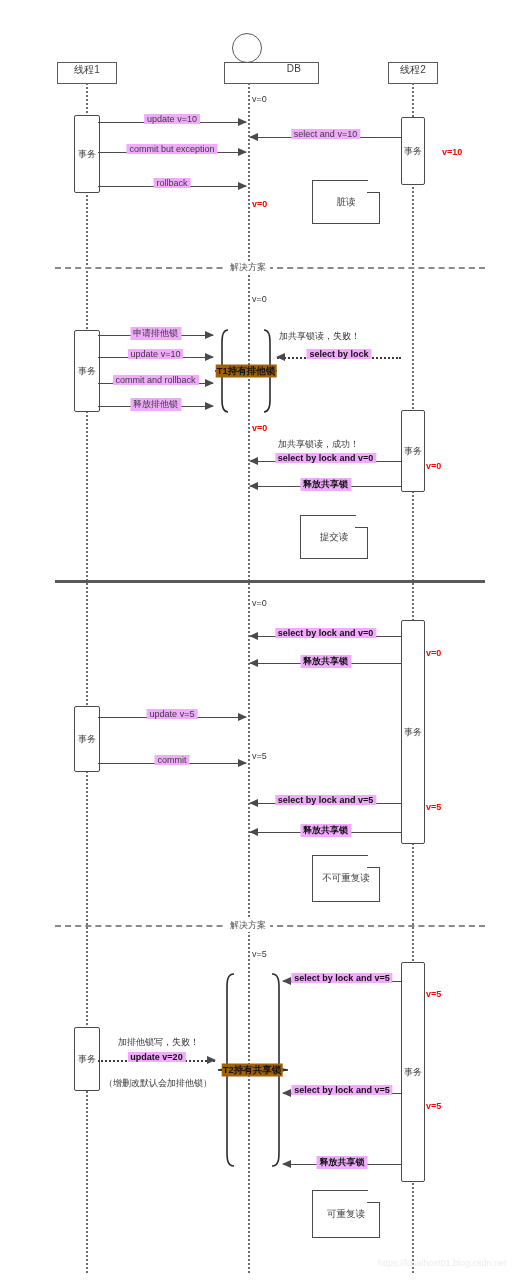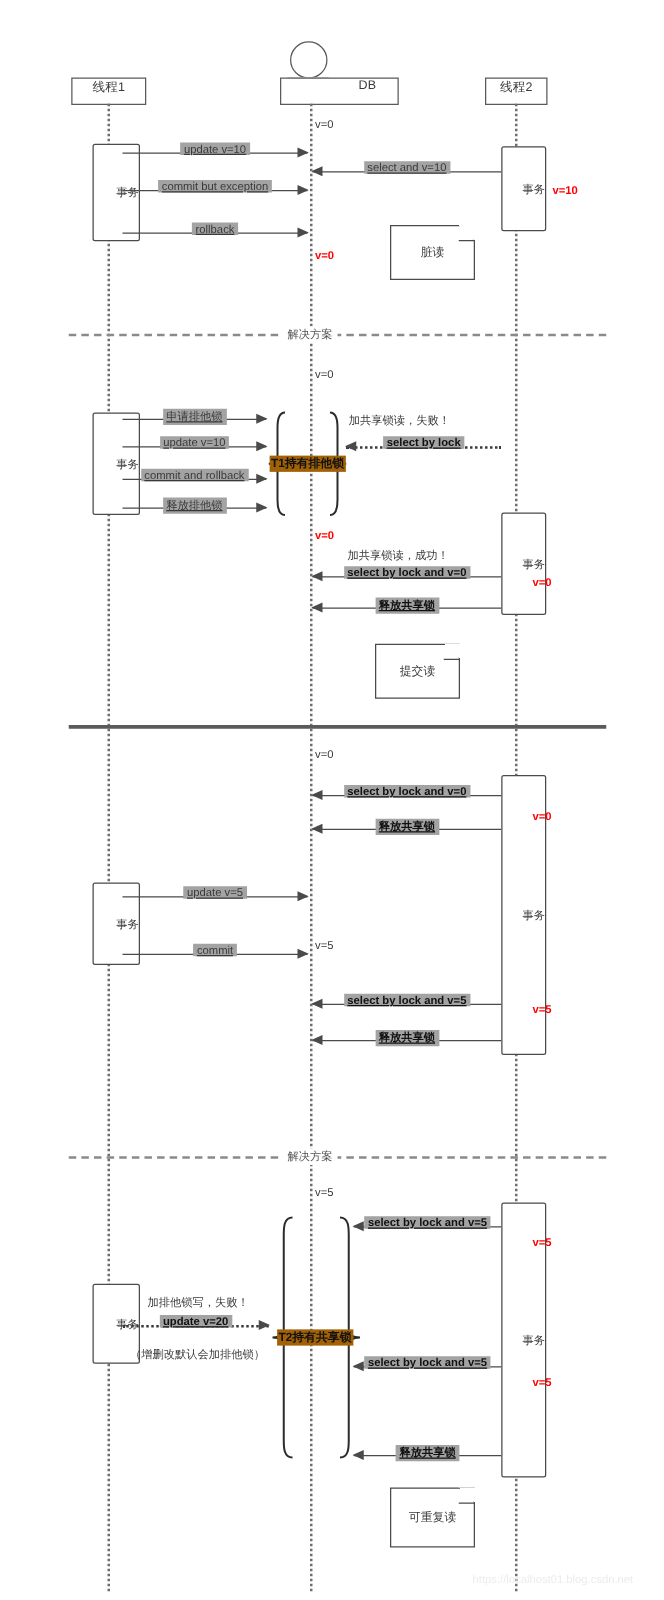--- a/index.html
+++ b/index.html
@@ -11,34 +11,34 @@
             display:flex;justify-content:center;
             font-size:10px;color:#3a3a3a;letter-spacing:.2px;}
   .actor-circle{position:absolute;border:1.6px solid #5a5a5a;border-radius:50%;background:#fff;}
   .actor-neck{position:absolute;background:#5a5a5a;}
 
   
   .lifeline{position:absolute;width:0;border-left:2px dotted #6e6e6e;}
 
   
   .act{position:absolute;border:1.5px solid #4a4a4a;background:#fff;border-radius:2px;
-       display:flex;align-items:center;justify-content:flex-end;
-       font-size:9px;color:#3a3a3a;padding-left:12px;}
+       display:flex;align-items:center;justify-content:center;
+       font-size:9px;color:#3a3a3a;}
   .act span{writing-mode:horizontal-tb;}
 
   
   .msg{position:absolute;height:0;}
   .msg .line{position:absolute;left:0;top:0;width:100%;border-top:1.5px solid #4a4a4a;}
   .msg.dotted .line{border-top:2px dotted #3a3a3a;}
   .msg .head{position:absolute;top:-4.5px;width:0;height:0;
              border-top:4.5px solid transparent;border-bottom:4.5px solid transparent;}
   .msg.right .head{right:-1px;border-left:9px solid #4a4a4a;}
   .msg.left  .head{left:-1px;border-right:9px solid #4a4a4a;}
   .msg .lbl{position:absolute;top:-8px;left:50%;transform:translateX(-50%);
-            background:#a3a3a3;padding:0 3px;font-size:9px;color:#3a3a3a;white-space:nowrap;text-decoration:underline;}
+            background:#f0abfc;padding:0 3px;font-size:9px;color:#3a3a3a;white-space:nowrap;}
   .msg.bold .lbl{font-weight:bold;font-size:9px;color:#111;}
 
   
   .txt{position:absolute;font-size:9px;color:#3a3a3a;white-space:nowrap;}
   .txt.red{color:#ff0000;font-weight:bold;}
   .txt.cn{font-size:9px;}
 
   
   .note{position:absolute;border:1.5px solid #4a4a4a;background:#fff;
         display:flex;align-items:center;justify-content:center;
@@ -244,20 +244,24 @@
   </div>
 
   <div class="txt red" style="left:426px;top:802px;">v=5</div>
 
   <div class="msg left bold" style="left:250px;top:832px;width:151px;">
     <div class="line"></div>
     <div class="head"></div>
     <div class="lbl">释放共享锁</div>
   </div>
 
+  <div class="note" style="left:312px;top:855px;width:66px;height:45px;">
+    <div class="foldline"></div>
+    <span>不可重复读</span>
+  </div>
 
   <div class="sep-dash" style="left:55px;top:925px;width:430px;"></div>
   <div class="sep-lbl" style="left:248px;top:919px;">解决方案</div>
 
   <div class="txt" style="left:252px;top:949px;">v=5</div>
 
   <svg class="brace" style="left:214px;top:972px;" width="76" height="196" viewBox="0 0 76 196">
     <path d="M20 2 C13 2 13 10 13 16 L13 92 C13 97 8 98 4 98 C8 98 13 99 13 104 L13 180 C13 186 13 194 20 194" fill="none" stroke="#2b2b2b" stroke-width="1.6"></path>
     <path d="M58 2 C65 2 65 10 65 16 L65 92 C65 97 70 98 74 98 C70 98 65 99 65 104 L65 180 C65 186 65 194 58 194" fill="none" stroke="#2b2b2b" stroke-width="1.6"></path>
   </svg>

